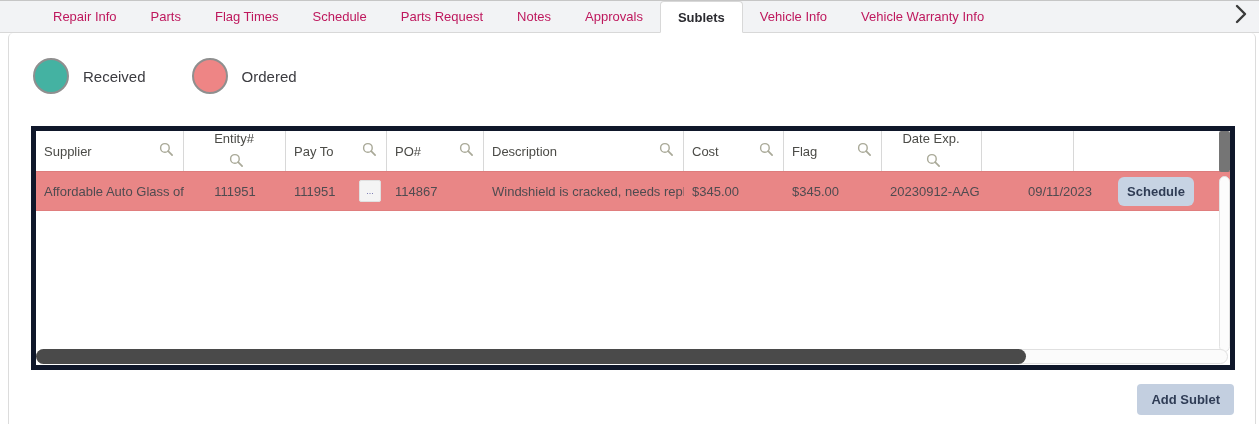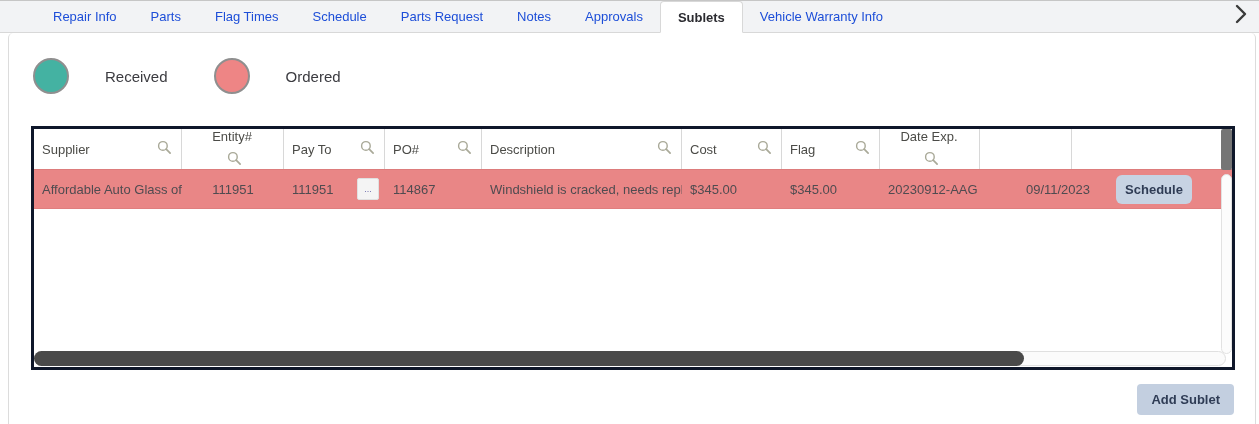--- a/index.html
+++ b/index.html
@@ -4,42 +4,42 @@
 <style>
   * { margin:0; padding:0; box-sizing:border-box; }
   html,body { width:1259px; height:424px; overflow:hidden; background:#fff;
     font-family:"Liberation Sans","DejaVu Sans",sans-serif; }
   body { position:relative; }
 
   
   .tabbar { position:absolute; top:0; left:0; width:1259px; height:33px;
     background:#f2f3f5; border-top:1px solid #c6c6c6; border-bottom:1px solid #d8d8d8;
     display:flex; align-items:stretch; padding-left:36px; }
-  .tab { display:flex; align-items:center; padding:0 17px; font-size:13px; color:#1d4ed8;
+  .tab { display:flex; align-items:center; padding:0 17px; font-size:13px; color:#be185d;
     cursor:pointer; white-space:nowrap; }
   .tab.active { background:#fff; border:1px solid #d8d8d8; border-bottom:1px solid #fff;
     margin-bottom:-1px; border-radius:4px 4px 0 0; font-weight:bold; color:#2b2b30; }
   .tab-scroll { position:absolute; right:6px; top:4px; width:24px; height:24px;
     display:flex; align-items:center; justify-content:center; cursor:pointer; }
 
   
   .panel { position:absolute; left:8px; top:33px; width:1248px; height:420px;
     background:#fff; border:1px solid #dcdcdc; border-radius:5px 5px 0 0; border-top:none; }
 
   
   .legend { position:absolute; left:24px; top:25px; display:flex; align-items:center; }
-  .legend-item { display:flex; align-items:center; margin-right:46px;gap:22px; }
+  .legend-item { display:flex; align-items:center; margin-right:46px; }
   .legend-dot { width:36px; height:36px; border-radius:50%; border:2px solid #8f8f8f; margin-right:14px; }
   .dot-received { background:#44b2a2; }
   .dot-ordered  { background:#ee8585; }
   .legend-label { font-size:15px; color:#3b3b40; }
 
   
   .grid { position:absolute; left:22px; top:93px; width:1204px; height:244px;
-    border:3px solid #0f172a; background:#fff; overflow:hidden; }
+    border:5px solid #0f172a; background:#fff; overflow:hidden; }
   .grid-header { display:flex; height:40px; background:#fff; }
   .hcell { display:flex; align-items:center; justify-content:space-between;
     padding:0 9px 0 8px; border-right:1px solid #d8d8d8; font-size:13px; color:#4b4b47;
     overflow:hidden; white-space:nowrap; flex:none; }
   .hcell.no-border { border-right:none; }
   .search-icon { flex:none; margin-left:4px; }
 
   .c-supplier {width:148px;} .c-entity {width:102px;flex-direction:column;} .c-payto {width:101px;}
   .c-po {width:97px;} .c-desc {width:200px;} .c-cost {width:100px;}
   .c-price {width:98px;} .c-eref {width:128px;} .c-dexp {width:100px;flex-direction:column;}
@@ -79,20 +79,21 @@
 
 <div class="tabbar">
   <div class="tab">Repair Info</div>
   <div class="tab">Parts</div>
   <div class="tab">Flag Times</div>
   <div class="tab">Schedule</div>
   <div class="tab">Parts Request</div>
   <div class="tab">Notes</div>
   <div class="tab">Approvals</div>
   <div class="tab active">Sublets</div>
+  <div class="tab">Vehicle Info</div>
   <div class="tab">Vehicle Warranty Info</div>
 </div>
 <div class="tab-scroll">
   <span>
     <svg width="14" height="22" viewBox="0 0 14 22">
         <polyline points="3,3 11,11 3,19" fill="none" stroke="#3a3a3a" stroke-width="2.4" stroke-linecap="round" stroke-linejoin="round"></polyline>
       </svg>
   </span>
 </div>
 

